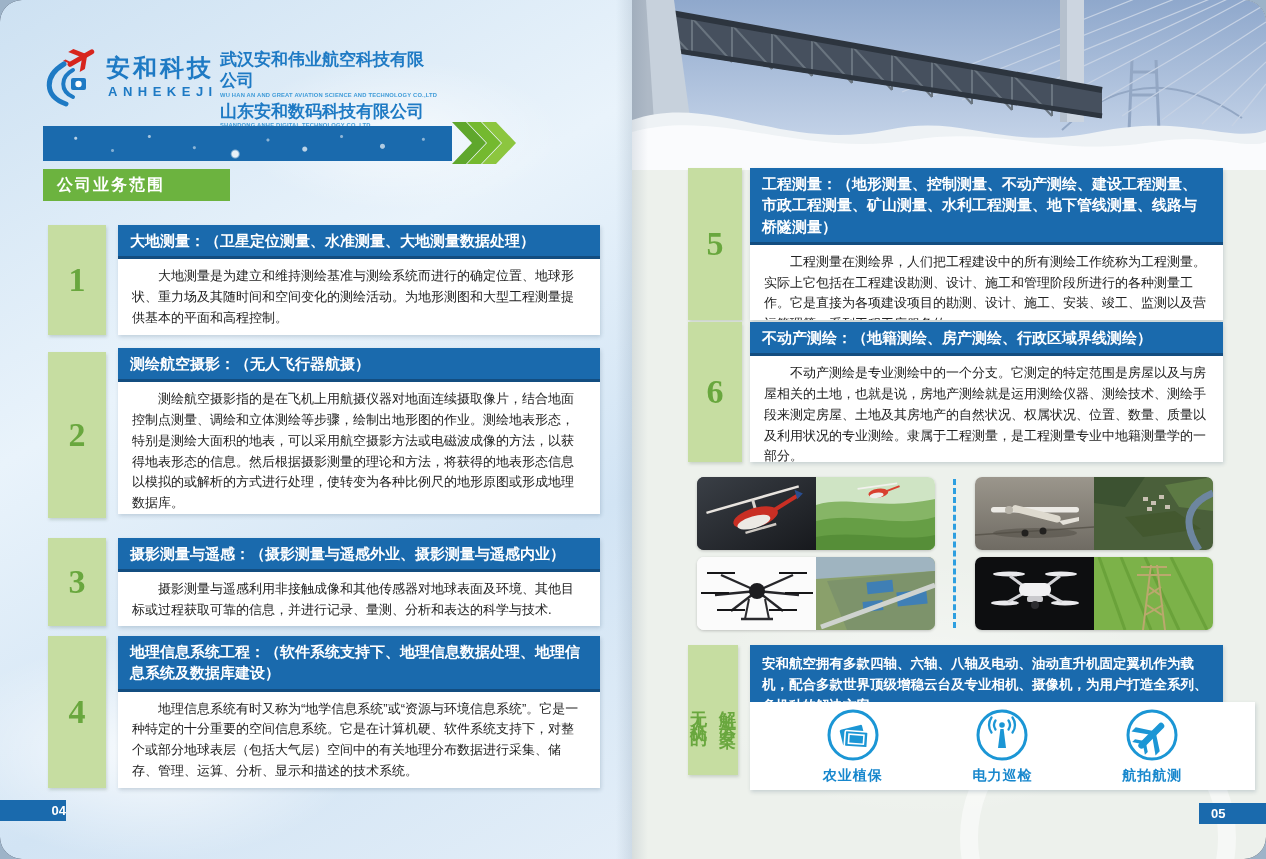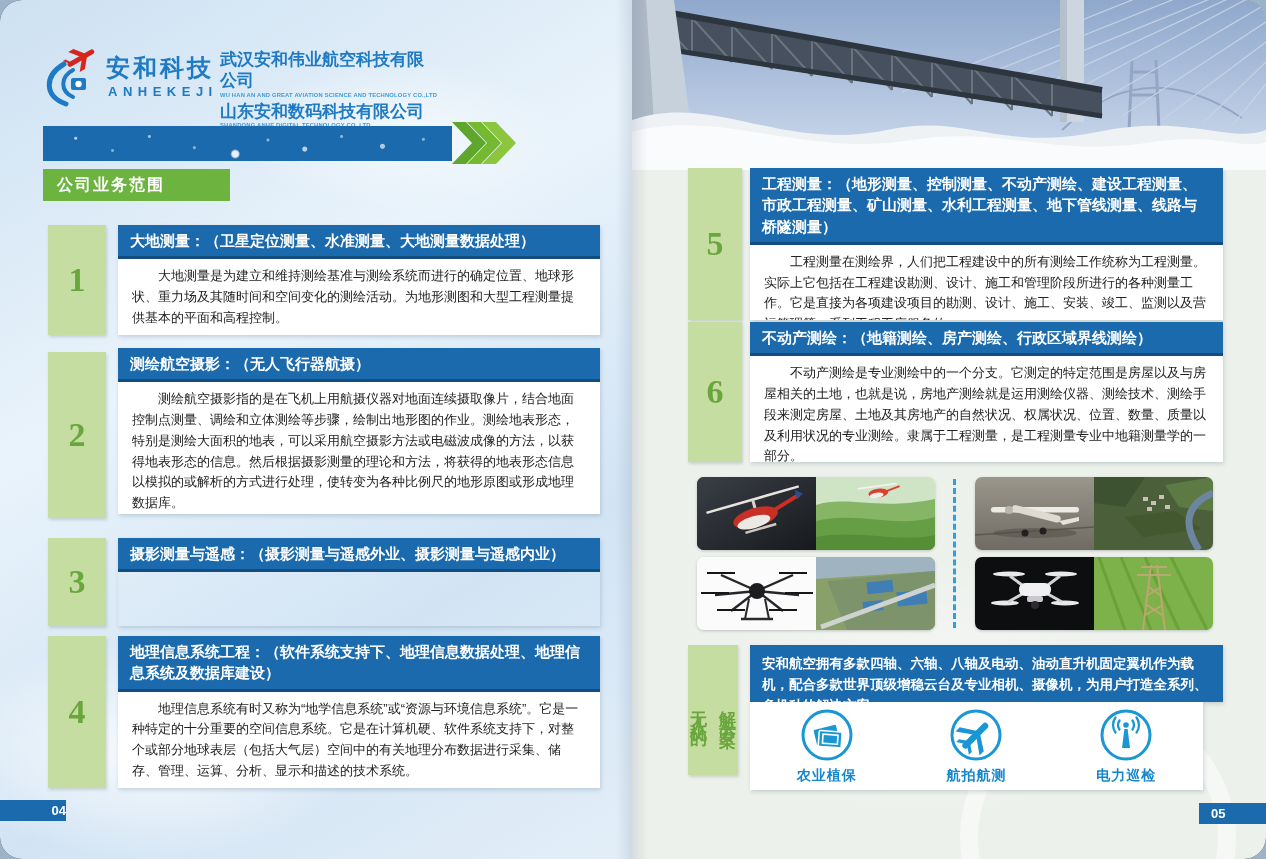--- a/index.html
+++ b/index.html
@@ -52,21 +52,21 @@
   .dashline{border-left:3px dashed #2e9fe0;}
 
   
   .side-label{background:#c6dda1;display:flex;justify-content:center;align-items:center;gap:6px;
     box-shadow:1px 2px 3px rgba(40,70,40,.18);}
   .side-label span{writing-mode:vertical-rl;color:#69a73e;font-weight:bold;font-size:17px;
     letter-spacing:6px;}
   .sol-head{background:#1a6aad;color:#fff;font-weight:bold;font-size:13.5px;line-height:1.55;
     padding:9px 12px 0 12px;box-shadow:1px 2px 4px rgba(30,60,90,.18);}
   .sol-body{background:#fff;display:flex;justify-content:space-around;align-items:center;
-    padding:0 2px;box-shadow:1px 2px 4px rgba(30,60,90,.18);}
+    padding:0 28px;box-shadow:1px 2px 4px rgba(30,60,90,.18);}
   .sol-item{display:flex;flex-direction:column;align-items:center;gap:5px;}
   .sol-item .lbl{color:#1787cd;font-weight:bold;font-size:14px;letter-spacing:1px;}
 
   
   .pgnum{background:#1a6aad;color:#fff;font-weight:bold;font-size:13px;height:21px;
     display:flex;align-items:center;}
 </style>
 </head>
 <body>
 
@@ -184,20 +184,21 @@
 
   <div class="abs num-tab" style="left:48px;top:352px;width:58px;height:166px;">2</div>
   <div class="abs card" style="left:118px;top:348px;width:482px;height:166px;">
     <div class="bar">测绘航空摄影：（无人飞行器航摄）</div>
     <div class="bodytxt">测绘航空摄影指的是在飞机上用航摄仪器对地面连续摄取像片，结合地面控制点测量、调绘和立体测绘等步骤，绘制出地形图的作业。测绘地表形态，特别是测绘大面积的地表，可以采用航空摄影方法或电磁波成像的方法，以获得地表形态的信息。然后根据摄影测量的理论和方法，将获得的地表形态信息以模拟的或解析的方式进行处理，使转变为各种比例尺的地形原图或形成地理数据库。</div>
   </div>
 
   <div class="abs num-tab" style="left:48px;top:538px;width:58px;height:88px;">3</div>
   <div class="abs card" style="left:118px;top:538px;width:482px;height:88px;">
     <div class="bar">摄影测量与遥感：（摄影测量与遥感外业、摄影测量与遥感内业）</div>
+    <div class="bodytxt">摄影测量与遥感利用非接触成像和其他传感器对地球表面及环境、其他目标或过程获取可靠的信息，并进行记录、量测、分析和表达的科学与技术.</div>
   </div>
 
   <div class="abs num-tab" style="left:48px;top:636px;width:58px;height:152px;">4</div>
   <div class="abs card" style="left:118px;top:636px;width:482px;height:152px;">
     <div class="bar">地理信息系统工程：（软件系统支持下、地理信息数据处理、地理信息系统及数据库建设）</div>
     <div class="bodytxt">地理信息系统有时又称为“地学信息系统”或“资源与环境信息系统”。它是一种特定的十分重要的空间信息系统。它是在计算机硬、软件系统支持下，对整个或部分地球表层（包括大气层）空间中的有关地理分布数据进行采集、储存、管理、运算、分析、显示和描述的技术系统。</div>
   </div>
 
   <div class="abs num-tab" style="left:688px;top:168px;width:54px;height:152px;">5</div>
   <div class="abs card" style="left:750px;top:168px;width:473px;height:152px;">
@@ -371,44 +372,44 @@
           <rect x="19" y="23" width="23" height="16" rx="1.5" fill="#1b96d5" stroke="#fff" stroke-width="1.6"></rect>
           <rect x="23" y="26.5" width="15" height="9" fill="none" stroke="#fff" stroke-width="1.6"></rect>
         </g>
       </svg>
       <div class="lbl">农业植保</div>
     </div>
 
     <div class="sol-item">
       <svg width="54" height="54" viewBox="0 0 54 54">
         <circle cx="27" cy="27" r="24" fill="#fff" stroke="#1b96d5" stroke-width="3"></circle>
-        <g transform="rotate(-45 27 27)" fill="#1b96d5">
-          <rect x="9" y="23.8" width="34" height="6.4" rx="3.2"></rect>
-          <polygon points="27,27 15,10 21,10 32,27"></polygon>
-          <polygon points="27,27 15,44 21,44 32,27"></polygon>
-          <polygon points="14,27 8,18 12,18 18,27"></polygon>
-          <polygon points="14,27 8,36 12,36 18,27"></polygon>
-        </g>
-      </svg>
-      <div class="lbl">航拍航测</div>
-    </div>
-
-    <div class="sol-item">
-      <svg width="54" height="54" viewBox="0 0 54 54">
-        <circle cx="27" cy="27" r="24" fill="#fff" stroke="#1b96d5" stroke-width="3"></circle>
         <polygon points="23,40 31,40 28.6,21 25.4,21" fill="#1b96d5"></polygon>
         <circle cx="27" cy="17" r="2.8" fill="#1b96d5"></circle>
         <g stroke="#1b96d5" stroke-width="2.3" fill="none" stroke-linecap="round">
           <path d="M20.5,12.5 A8,8 0 0 0 20.5,21.5"></path>
           <path d="M16.5,9.5 A12.6,12.6 0 0 0 16.5,24.5"></path>
           <path d="M33.5,12.5 A8,8 0 0 1 33.5,21.5"></path>
           <path d="M37.5,9.5 A12.6,12.6 0 0 1 37.5,24.5"></path>
         </g>
       </svg>
       <div class="lbl">电力巡检</div>
     </div>
 
+    <div class="sol-item">
+      <svg width="54" height="54" viewBox="0 0 54 54">
+        <circle cx="27" cy="27" r="24" fill="#fff" stroke="#1b96d5" stroke-width="3"></circle>
+        <g transform="rotate(-45 27 27)" fill="#1b96d5">
+          <rect x="9" y="23.8" width="34" height="6.4" rx="3.2"></rect>
+          <polygon points="27,27 15,10 21,10 32,27"></polygon>
+          <polygon points="27,27 15,44 21,44 32,27"></polygon>
+          <polygon points="14,27 8,18 12,18 18,27"></polygon>
+          <polygon points="14,27 8,36 12,36 18,27"></polygon>
+        </g>
+      </svg>
+      <div class="lbl">航拍航测</div>
+    </div>
+
   </div>
 
   <div class="abs pgnum" style="left:0;top:800px;width:66px;justify-content:flex-end;">04</div>
   <div class="abs pgnum" style="left:1199px;top:803px;width:67px;padding-left:12px;">05</div>
 
 </div>
 
 </body></html>

